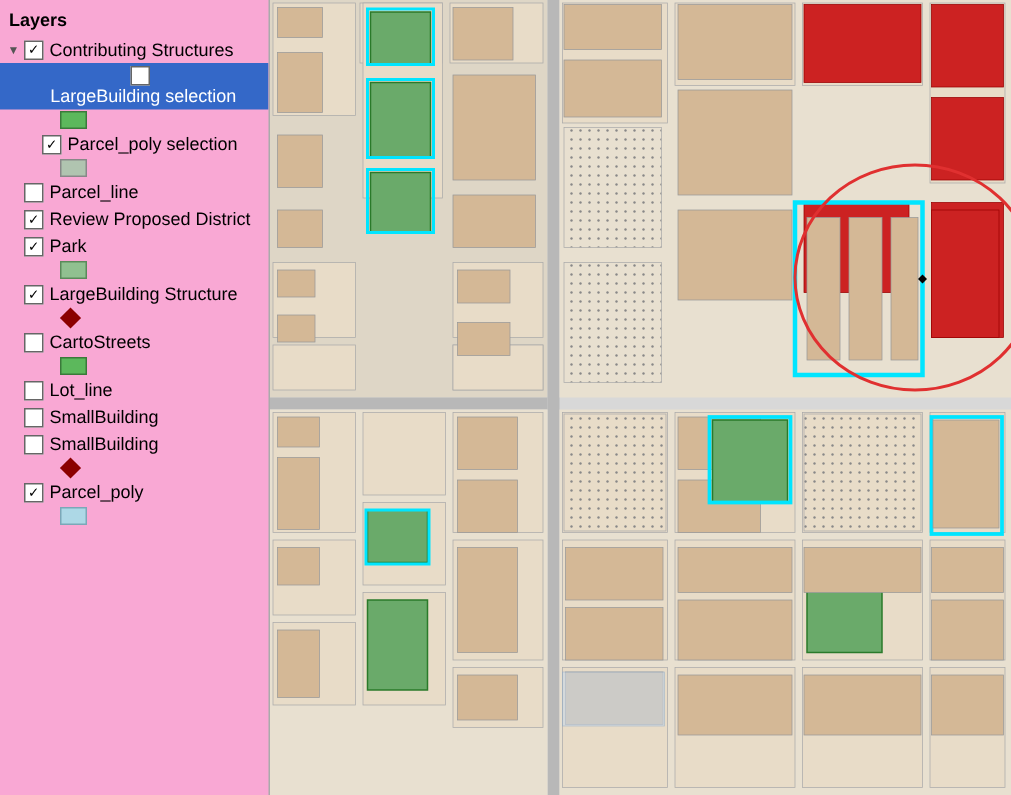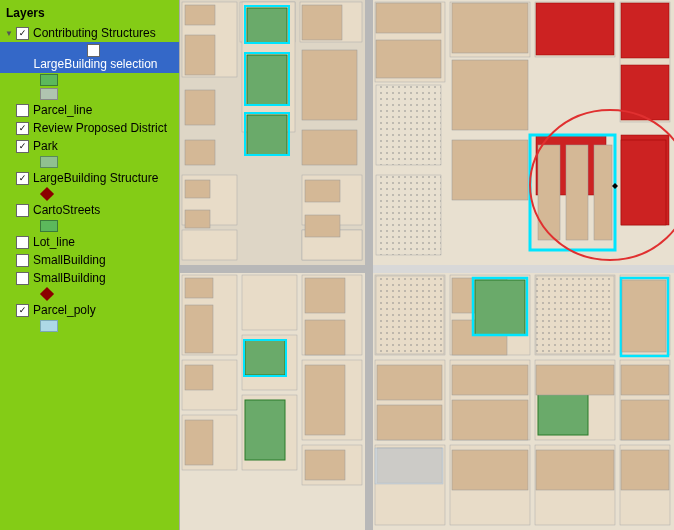--- a/index.html
+++ b/index.html
@@ -3,21 +3,21 @@
   <meta charset="utf-8">
   <style>
     * { margin: 0; padding: 0; box-sizing: border-box; }
     body { width: 674px; height: 530px; overflow: hidden; font-family: Arial, sans-serif; font-size: 12px; background: #fff; display: flex; }
 
     
     #layers-panel {
       width: 180px;
       min-width: 180px;
       height: 530px;
-      background: #84cc16;
+      background: #f9a8d4;
       border-right: 1px solid #aaa;
       overflow-y: auto;
       padding: 4px 0;
     }
 
     .panel-title {
       font-weight: bold;
       font-size: 12px;
       padding: 2px 6px 4px 6px;
       color: #000;
@@ -131,20 +131,25 @@
         <span class="layer-name">Contributing Structures</span>
       </div>
       <div class="layer-item highlighted indent1">
         <span style="width: 12px; display: inline-block;"></span>
         <div class="checkbox checked-highlight"></div>
         <span class="layer-name">LargeBuilding selection</span>
       </div>
       <div class="swatch-row">
         <div class="swatch" style="background: rgb(92, 184, 92); border: 1px solid rgb(58, 122, 58);"></div>
       </div>
+      <div class="layer-item indent1">
+        <span style="width: 12px; display: inline-block;"></span>
+        <div class="checkbox checked"></div>
+        <span class="layer-name">Parcel_poly selection</span>
+      </div>
       <div class="swatch-row">
         <div class="swatch" style="background: rgb(176, 196, 176); border: 1px solid rgb(136, 136, 136);"></div>
       </div>
       <div class="layer-item">
         <span style="width: 12px; display: inline-block;"></span>
         <div class="checkbox"></div>
         <span class="layer-name">Parcel_line</span>
       </div>
       <div class="layer-item">
         <span style="width: 12px; display: inline-block;"></span>

